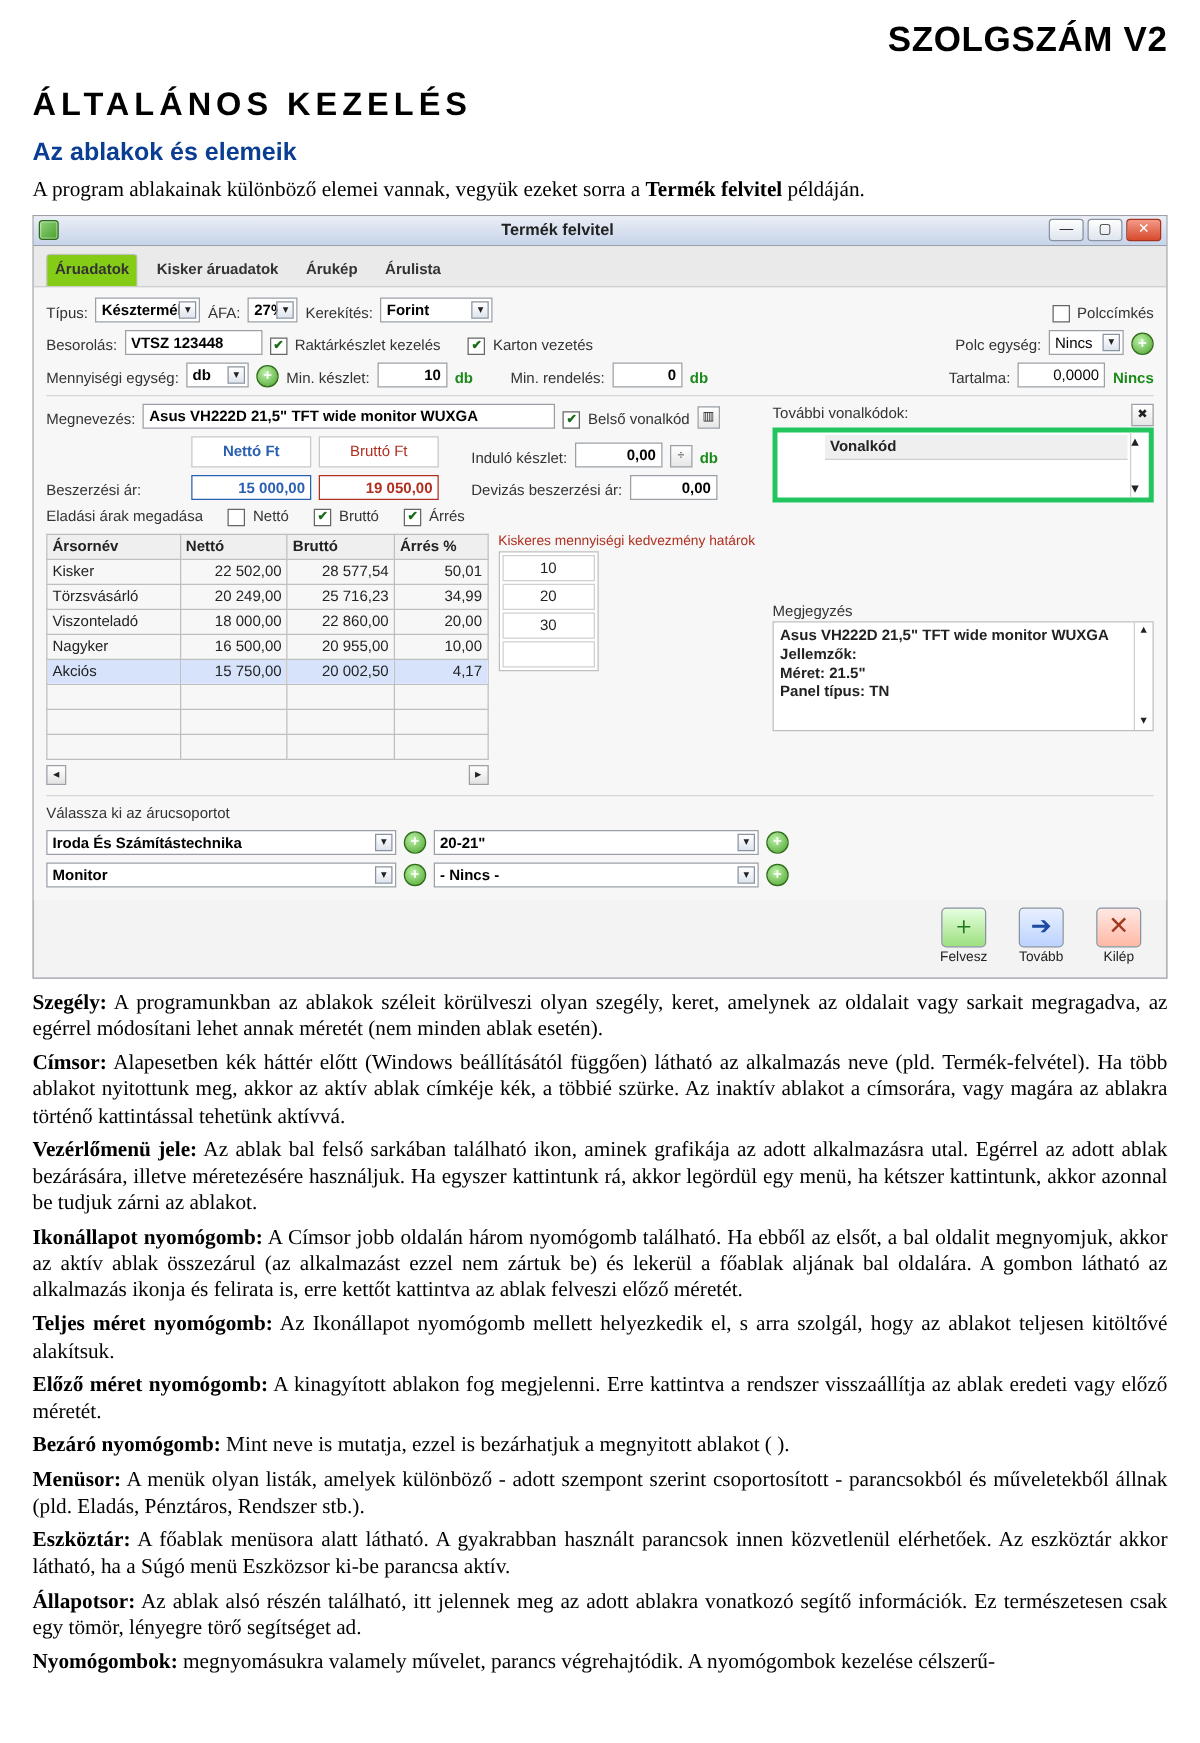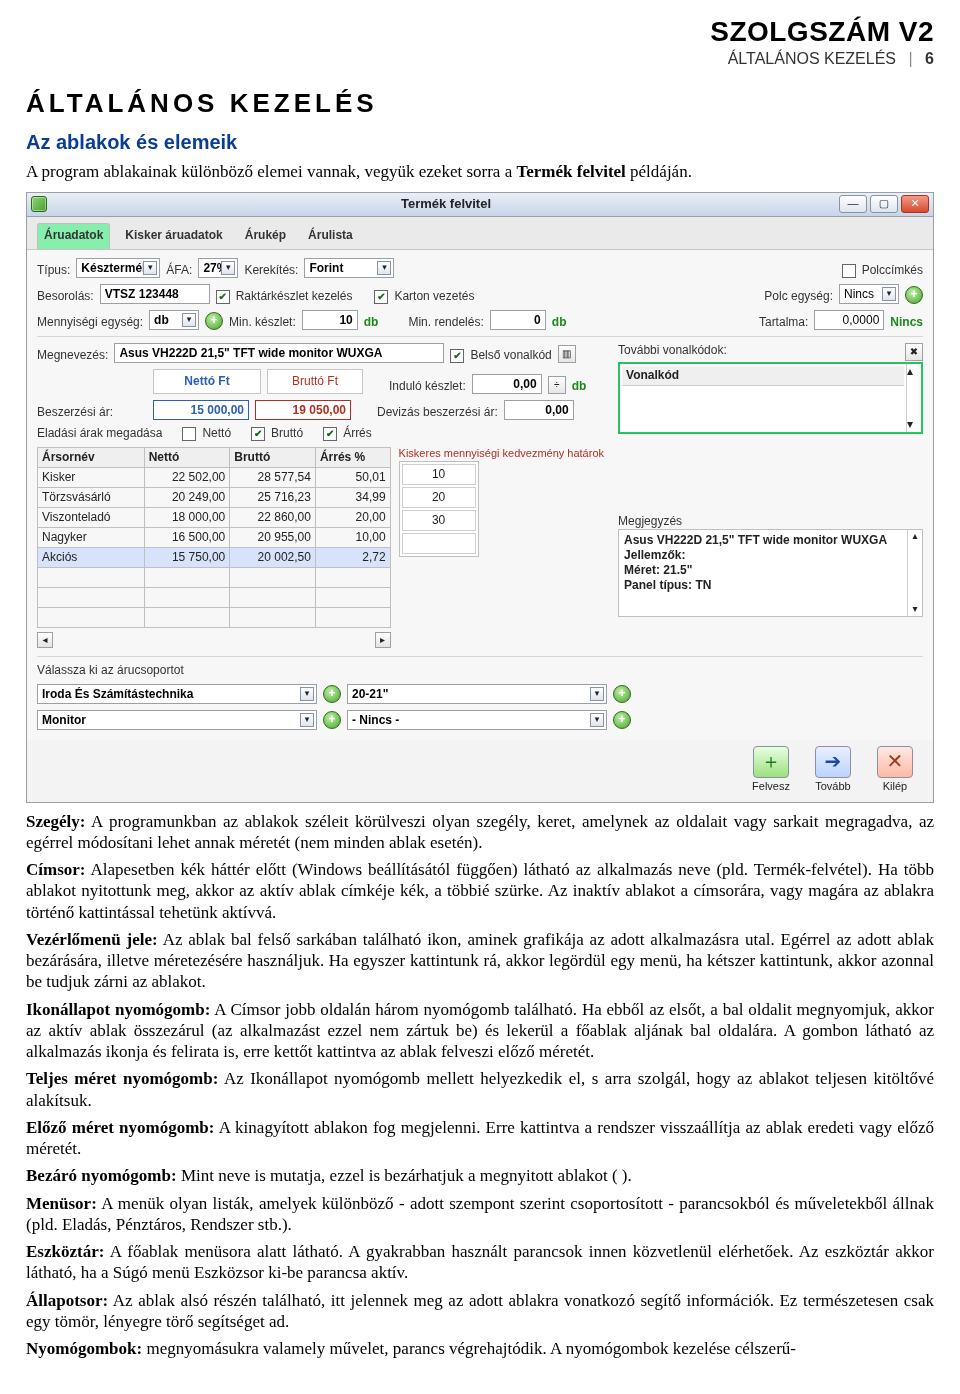--- a/index.html
+++ b/index.html
@@ -38,21 +38,21 @@
     border-bottom: 1px solid #9aa0a6;
     padding: 0 4px;
   }
   .tb-ico { width: 16px; height: 16px; background: linear-gradient(135deg,#8fd37b,#4aa02c); border-radius: 3px; margin-right: 6px; border:1px solid #2d6c17; box-shadow: inset 0 0 0 1px rgba(255,255,255,.4);}
   .tb-title { flex: 1; text-align: center; font-weight: 600; font-family: Arial, sans-serif; font-size: 13px; }
   .winbtns { display:flex; gap:3px; }
   .winbtn { width: 28px; height: 18px; border:1px solid #8892a0; border-radius:3px; display:flex; align-items:center; justify-content:center; font-size:11px; background:linear-gradient(#fefefe,#dfe5ee);}
   .winbtn.close { background: linear-gradient(#f39a88,#d84a2c); color:#fff; border-color:#a43320;}
   .tabs { display:flex; gap:8px; padding: 6px 10px 0 10px; font-weight:700; color:#333; background:#eaeaea; border-bottom:1px solid #c6c6c6;}
   .tab { padding: 4px 6px 6px; border:1px solid transparent; border-bottom:none; }
-  .tab.active { background:#86efac; border-color:#bfbfbf #bfbfbf transparent #bfbfbf; border-radius:3px 3px 0 0; }
+  .tab.active { background:#84cc16; border-color:#bfbfbf #bfbfbf transparent #bfbfbf; border-radius:3px 3px 0 0; }
   .panel { background:#f7f7f7; padding: 8px 10px 10px; }
 
   .row { display:flex; align-items:flex-end; gap:6px; flex-wrap:wrap; margin-bottom:6px; }
   .lbl { color:#333; }
   .inp { height:20px; border:1px solid #9aa0a6; background:#fff; padding:2px 4px; font: inherit; }
   .sel { height:20px; border:1px solid #9aa0a6; background:#fff; padding:1px 18px 1px 4px; font: inherit; position:relative; }
   .combo { position:relative; display:inline-flex; align-items:center; }
   .combo .caret { position:absolute; right:3px; top:3px; width:14px; height:14px; border:1px solid #8892a0; background:linear-gradient(#fff,#dfe5ee); display:flex;align-items:center;justify-content:center; font-size:9px;}
   .chk { width:14px; height:14px; border:1px solid #666; background:#fff; display:inline-flex; align-items:center; justify-content:center; font-size:10px; line-height:1; }
   .chk.on::after{content:"✔"; color:#1a6b1a; font-weight:700;}
@@ -80,41 +80,36 @@
   .bigbtn .ic { width:36px; height:32px; margin:0 auto 2px; border:1px solid #8892a0; border-radius:4px; display:flex; align-items:center; justify-content:center; font-size:20px;}
   .ic-add { background:linear-gradient(#e6ffe0,#9de07f); color:#1f7a1e; }
   .ic-fwd { background:linear-gradient(#e8f0ff,#bcd3ff); color:#1b4aa0; }
   .ic-close { background:linear-gradient(#ffe8e3,#ffb9a5); color:#a13820; }
 
   .scroll-ctrl { display:flex; justify-content:space-between; margin-top:4px;}
   .scroll-ctrl .sb{ width:16px; height:16px; border:1px solid #9aa0a6; background:linear-gradient(#fff,#e3e3e3); display:flex; align-items:center; justify-content:center; font-size:10px;}
   .notebox { border:1px solid #bfbfbf; background:#fff; height:88px; position:relative; }
   .notebox .vs { position:absolute; right:0; top:0; bottom:0; width:15px; border-left:1px solid #cfcfcf; display:flex; flex-direction:column; justify-content:space-between;}
   .notebox .vs span { display:block; text-align:center; font-size:10px;}
-  .sidecol { border:2px solid #22c55e; background:#fff; height:72px; position:relative; }
+  .sidecol { border:4px solid #22c55e; background:#fff; height:60px; position:relative;padding-left:36px; }
   .sidecol .vs { position:absolute; right:0; top:0; bottom:0; width:15px; border-left:1px solid #cfcfcf; display:flex; flex-direction:column; justify-content:space-between;}
   .sidecol th { background:#efefef; border-bottom:1px solid #cfcfcf; font-weight:600; text-align:left; padding:2px 4px;}
   .kedv { border:1px solid #bfbfbf; background:#fff; width:80px;}
   .kedv td{ border:1px solid #cfcfcf; text-align:center; padding:2px;}
   .flexgap { flex:1; }
 
   
   .para { margin: 6px 0; text-align: justify; }
   .bold { font-weight: 700; }
 </style>
 </head>
 <body>
 
 <div class="hdr-right">
   <div class="doc-title">SZOLGSZÁM V2</div>
-  <div class="hdr-sub">
-    <span>ÁLTALÁNOS KEZELÉS</span>
-    <span class="sep">|</span>
-    <span class="pg">6</span>
-  </div>
 </div>
 
 <div class="h1">ÁLTALÁNOS KEZELÉS</div>
 <div class="h2">Az ablakok és elemeik</div>
 <p class="intro">
   <span>A program ablakainak különböző elemei vannak, vegyük ezeket sorra a </span>
   <span class="bold">Termék felvitel</span>
   <span> példáján.</span>
 </p>
 
@@ -208,21 +203,21 @@
           <span class="lbl">Megnevezés:</span>
           <input class="inp" style="width: 330px; font-weight: 600;" value="Asus VH222D 21,5&quot; TFT wide monitor WUXGA">
           <span class="chk on"></span>
           <span class="lbl">Belső vonalkód</span>
           <span class="small-b">▥</span>
         </div>
 
 
         <div class="row">
           <span style="width:110px"></span>
-          <div class="panelbox hdr-blue" style="width:108px;text-align:center">Nettó Ft</div>
+          <div class="panelbox hdr-blue" style="width:96px;text-align:center">Nettó Ft</div>
           <div class="panelbox hdr-red" style="width:96px;text-align:center">Bruttó Ft</div>
           <span style="width:14px"></span>
           <span class="lbl">Induló készlet:</span>
           <input class="inp" style="width: 70px; text-align: right; font-weight: 600;" value="0,00">
           <span class="small-b">÷</span>
           <span class="unit-g">db</span>
         </div>
 
         <div class="row">
           <span class="lbl" style="width:110px">Beszerzési ár:</span>
@@ -278,21 +273,21 @@
               <tr>
                     <td>Nagyker</td>
                     <td class="num">16 500,00</td>
                     <td class="num">20 955,00</td>
                     <td class="num">10,00</td>
                   </tr>
               <tr class="sel">
                     <td>Akciós</td>
                     <td class="num">15 750,00</td>
                     <td class="num">20 002,50</td>
-                    <td class="num">2,72</td>
+                    <td class="num">4,17</td>
                   </tr>
               <tr>
                     <td>&nbsp;</td>
                     <td></td>
                     <td></td>
                     <td></td>
                   </tr>
               <tr>
                     <td>&nbsp;</td>
                     <td></td>

